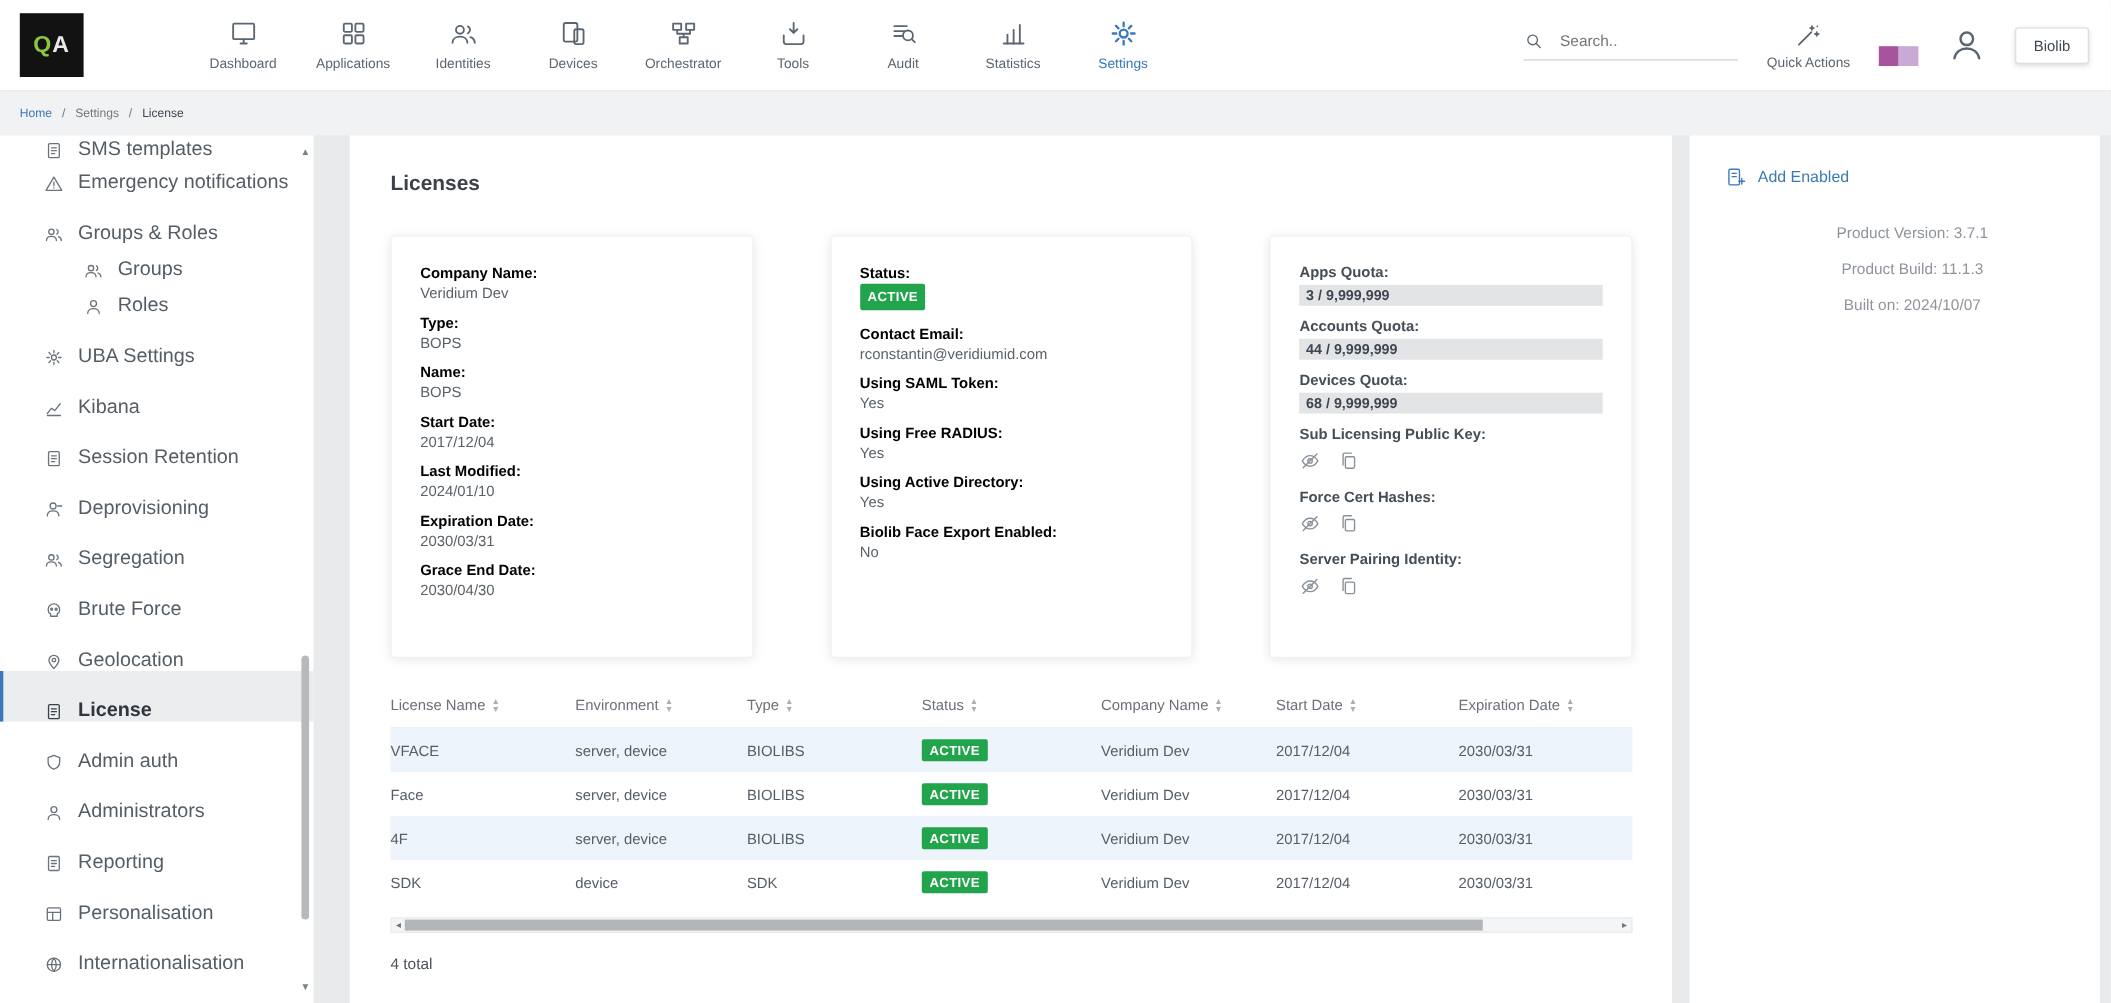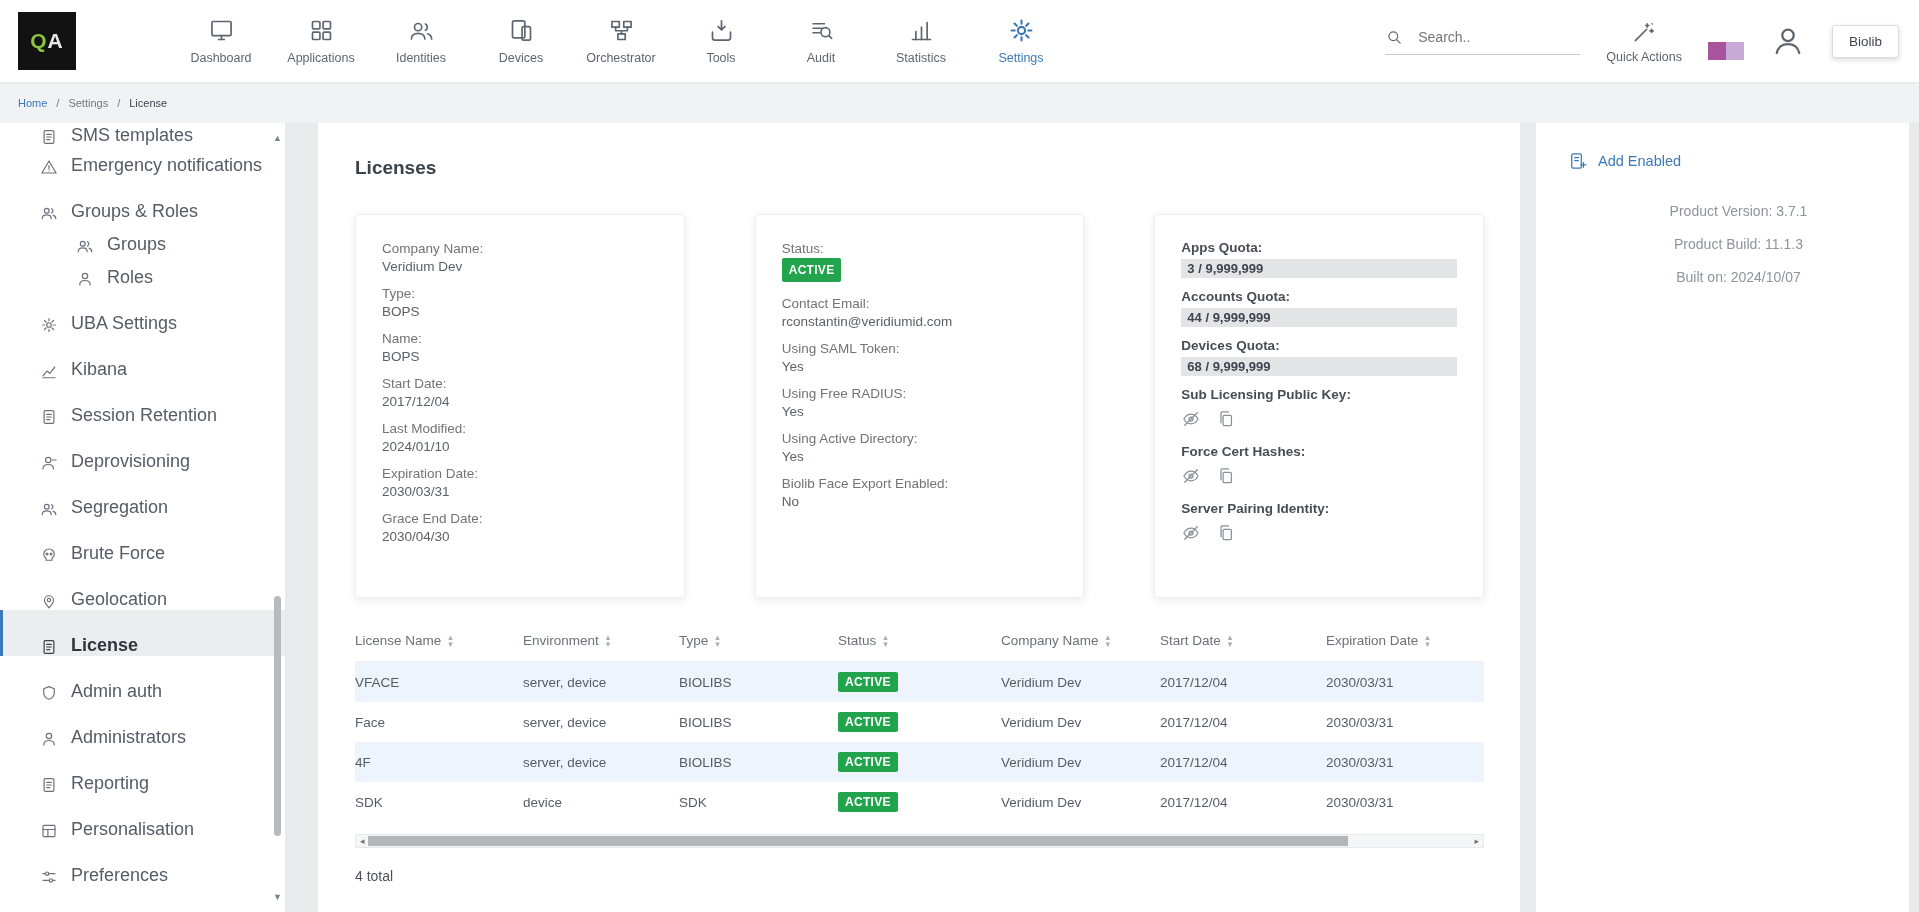--- a/index.html
+++ b/index.html
@@ -54,21 +54,21 @@
   .sarrow { position:absolute; right:2px; font-size:9px; color:#7c8288; cursor:pointer; }
   .sarrow.up { top:10px; } .sarrow.down { bottom:10px; }
   .sthumb { position:absolute; right:3px; top:473px; height:240px; width:7px; background:#b6babd; border-radius:4px; cursor:pointer; }
 
   
   .main { width:1202px; flex-shrink:0; margin-left:33px; background:#fff; padding:34px 36px 0 37px; }
   .page-title { font-size:19px; font-weight:bold; color:#3a424a; }
   .cards { display:flex; gap:70px; margin-top:35px; }
   .card { width:330px; height:384px; background:#fff; border:1px solid #eef0f1; border-radius:4px; box-shadow:0 2px 10px rgba(0,0,0,.09); padding:25px 26px; }
   .field { margin-bottom:9px; font-size:13.5px; line-height:18px; }
-  .field .lbl { font-weight:normal; color:#737373; display:block; }
+  .field .lbl { font-weight:bold; color:#000000; display:block; }
   .field .val { color:#5a6268; }
   .badge { display:inline-block; background:#21a44c; color:#fff; font-size:12px; font-weight:bold; padding:3px 7px; border-radius:2px; letter-spacing:.3px; }
   .status-first { margin-bottom:13px; }
   .quota { margin-bottom:11px; font-size:13.5px; }
   .quota .lbl { font-weight:bold; color:#454d55; display:block; }
   .track { margin-top:4px; height:19px; background:#e3e4e6; display:flex; align-items:center; padding-left:6px; font-size:13px; font-weight:bold; color:#3e4550; }
   .secret { margin-bottom:15px; font-size:13.5px; }
   .secret .lbl { font-weight:bold; color:#454d55; display:block; }
   .secret .icons { display:flex; gap:15px; margin-top:7px; }
   .secret .icons svg { width:20px; height:20px; }
@@ -454,32 +454,20 @@
       <div class="side-item">
         <span class="sico">
             <svg viewBox="0 0 24 24">
               <g class="ic">
                 <rect x="4" y="4.5" width="16" height="15" rx="1.5"></rect>
                 <path d="M4 10h16M10.5 10v9.5"></path>
               </g>
             </svg>
           </span>
         <span>Personalisation</span>
-      </div>
-      <div class="side-item">
-        <span class="sico">
-            <svg viewBox="0 0 24 24">
-              <g class="ic">
-                <path d="M4 7.5h16M4 16.5h16"></path>
-                <circle cx="9.5" cy="7.5" r="2.2" fill="#fff"></circle>
-                <circle cx="14.5" cy="16.5" r="2.2" fill="#fff"></circle>
-              </g>
-            </svg>
-          </span>
-        <span>Preferences</span>
       </div>
       <div class="side-item">
         <span class="sico">
             <svg viewBox="0 0 24 24">
               <g class="ic">
                 <circle cx="12" cy="12" r="8"></circle>
                 <path d="M4 12h16M12 4a12.5 12.5 0 010 16M12 4a12.5 12.5 0 000 16"></path>
               </g>
             </svg>
           </span>

